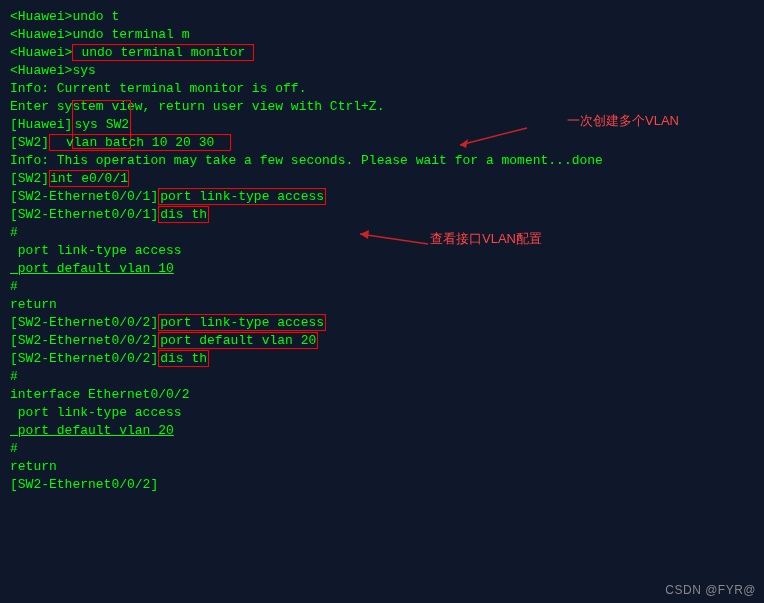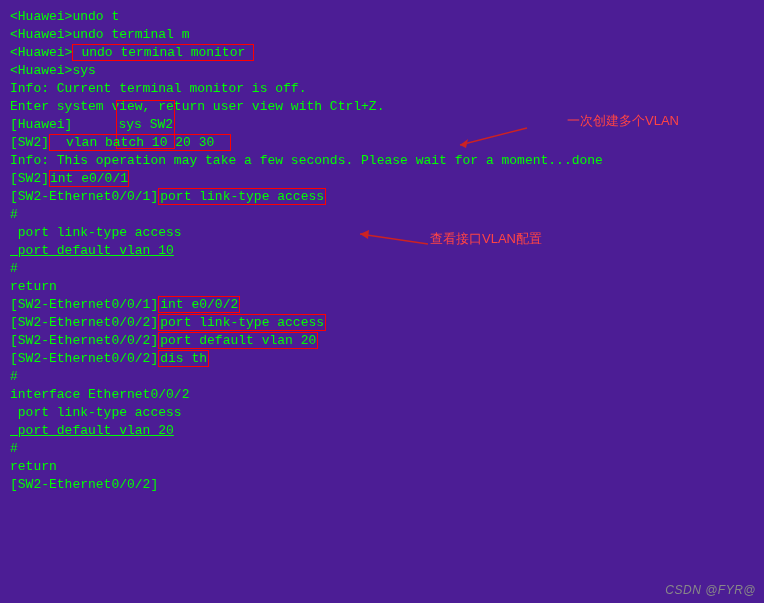--- a/index.html
+++ b/index.html
@@ -9,21 +9,21 @@
       background: #0a0a0a;
       font-family: 'Courier New', Courier, monospace;
       font-size: 13px;
       color: #00ff00;
       overflow: hidden;
       position: relative;
     }
     .terminal {
       width: 764px;
       height: 603px;
-      background: #4c1d95;
+      background: #0f172a;
       padding: 8px 10px;
       position: relative;
       overflow: hidden;
     }
     .line {
       line-height: 18px;
       white-space: pre;
       color: #00ff00;
     }
     
@@ -41,21 +41,20 @@
       white-space: nowrap;
     }
     .watermark {
       position: absolute;
       bottom: 6px;
       right: 8px;
       color: #888888;
       font-family: sans-serif;
       font-size: 12px;
       letter-spacing: 0.5px;
-      font-style: italic;
     }
     
     .arrows-svg {
       position: absolute;
       top: 0;
       left: 0;
       width: 764px;
       height: 603px;
       pointer-events: none;
     }
@@ -64,32 +63,32 @@
 <body>
 
 <div class="terminal">
   <div id="lines-container">
       <div class="line"><span>&lt;Huawei&gt;undo t</span></div>
       <div class="line"><span>&lt;Huawei&gt;undo terminal m</span></div>
       <div class="line"><span>&lt;Huawei&gt;</span><span class="highlight-box" style="border: 1.5px solid red; padding: 0px 8px;">undo terminal monitor</span></div>
       <div class="line"><span>&lt;Huawei&gt;sys</span></div>
       <div class="line"><span>Info: Current terminal monitor is off.</span></div>
       <div class="line"><span>Enter system view, return user view with Ctrl+Z.</span></div>
-      <div class="line"><span>[Huawei]</span><span class="highlight-box" style="border: 1.5px solid red; padding: 16px 1px; margin-left: 44px;">sys SW2</span></div>
+      <div class="line"><span>[Huawei]</span><span class="highlight-box" style="border: 1.5px solid red; padding: 16px 1px;">sys SW2</span></div>
       <div class="line"><span>[SW2]</span><span class="highlight-box" style="border: 1.5px solid red; padding: 0px 16px;">vlan batch 10 20 30</span></div>
       <div class="line"><span>Info: This operation may take a few seconds. Please wait for a moment...done</span></div>
       <div class="line"><span>[SW2]</span><span class="highlight-box" style="border: 1.5px solid red; padding: 0px 0;">int e0/0/1</span></div>
       <div class="line"><span>[SW2-Ethernet0/0/1]</span><span class="highlight-box" style="border: 1.5px solid red; padding: 0px 1px;">port link-type access</span></div>
+      <div class="line"><span>[SW2-Ethernet0/0/1]</span><span class="highlight-box" style="border: 1.5px solid red; padding: 0px 1px;">dis th</span></div>
       <div class="line"><span>#</span></div>
       <div class="line"><span> port link-type access</span></div>
       <div class="line"><span style="text-decoration: underline rgb(0, 255, 0);"> port default vlan 10</span></div>
       <div class="line"><span>#</span></div>
       <div class="line"><span></span></div>
       <div class="line"><span>return</span></div>
-      <div class="line"><span>[SW2-Ethernet0/0/1]</span><span class="highlight-box" style="border: 1.5px solid red; padding: 0px 1px;">int e0/0/2</span></div>
       <div class="line"><span>[SW2-Ethernet0/0/2]</span><span class="highlight-box" style="border: 1.5px solid red; padding: 0px 1px;">port link-type access</span></div>
       <div class="line"><span>[SW2-Ethernet0/0/2]</span><span class="highlight-box" style="border: 1.5px solid red; padding: 0px 1px;">port default vlan 20</span></div>
       <div class="line"><span>[SW2-Ethernet0/0/2]</span><span class="highlight-box" style="border: 1.5px solid red; padding: 0px 1px;">dis th</span></div>
       <div class="line"><span>#</span></div>
       <div class="line"><span>interface Ethernet0/0/2</span></div>
       <div class="line"><span> port link-type access</span></div>
       <div class="line"><span style="text-decoration: underline rgb(0, 255, 0);"> port default vlan 20</span></div>
       <div class="line"><span>#</span></div>
       <div class="line"><span></span></div>
       <div class="line"><span>return</span></div>

